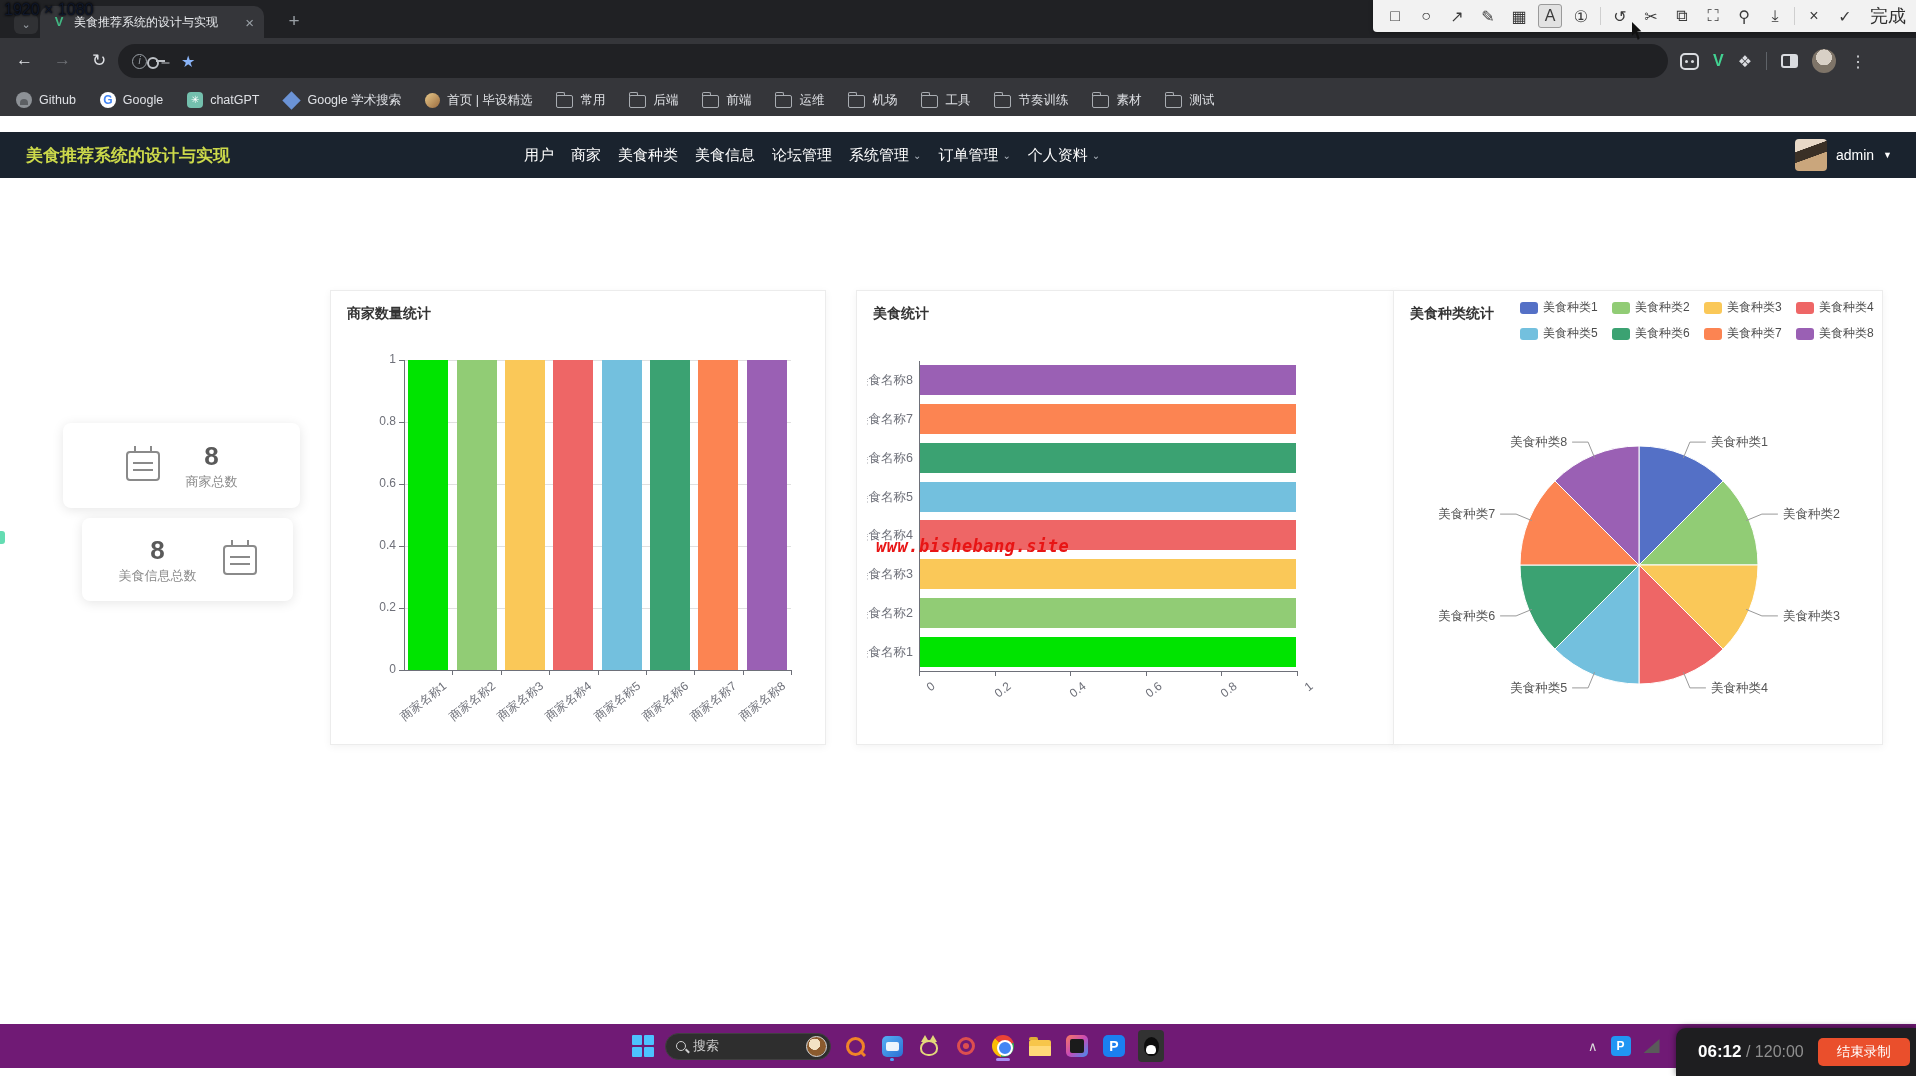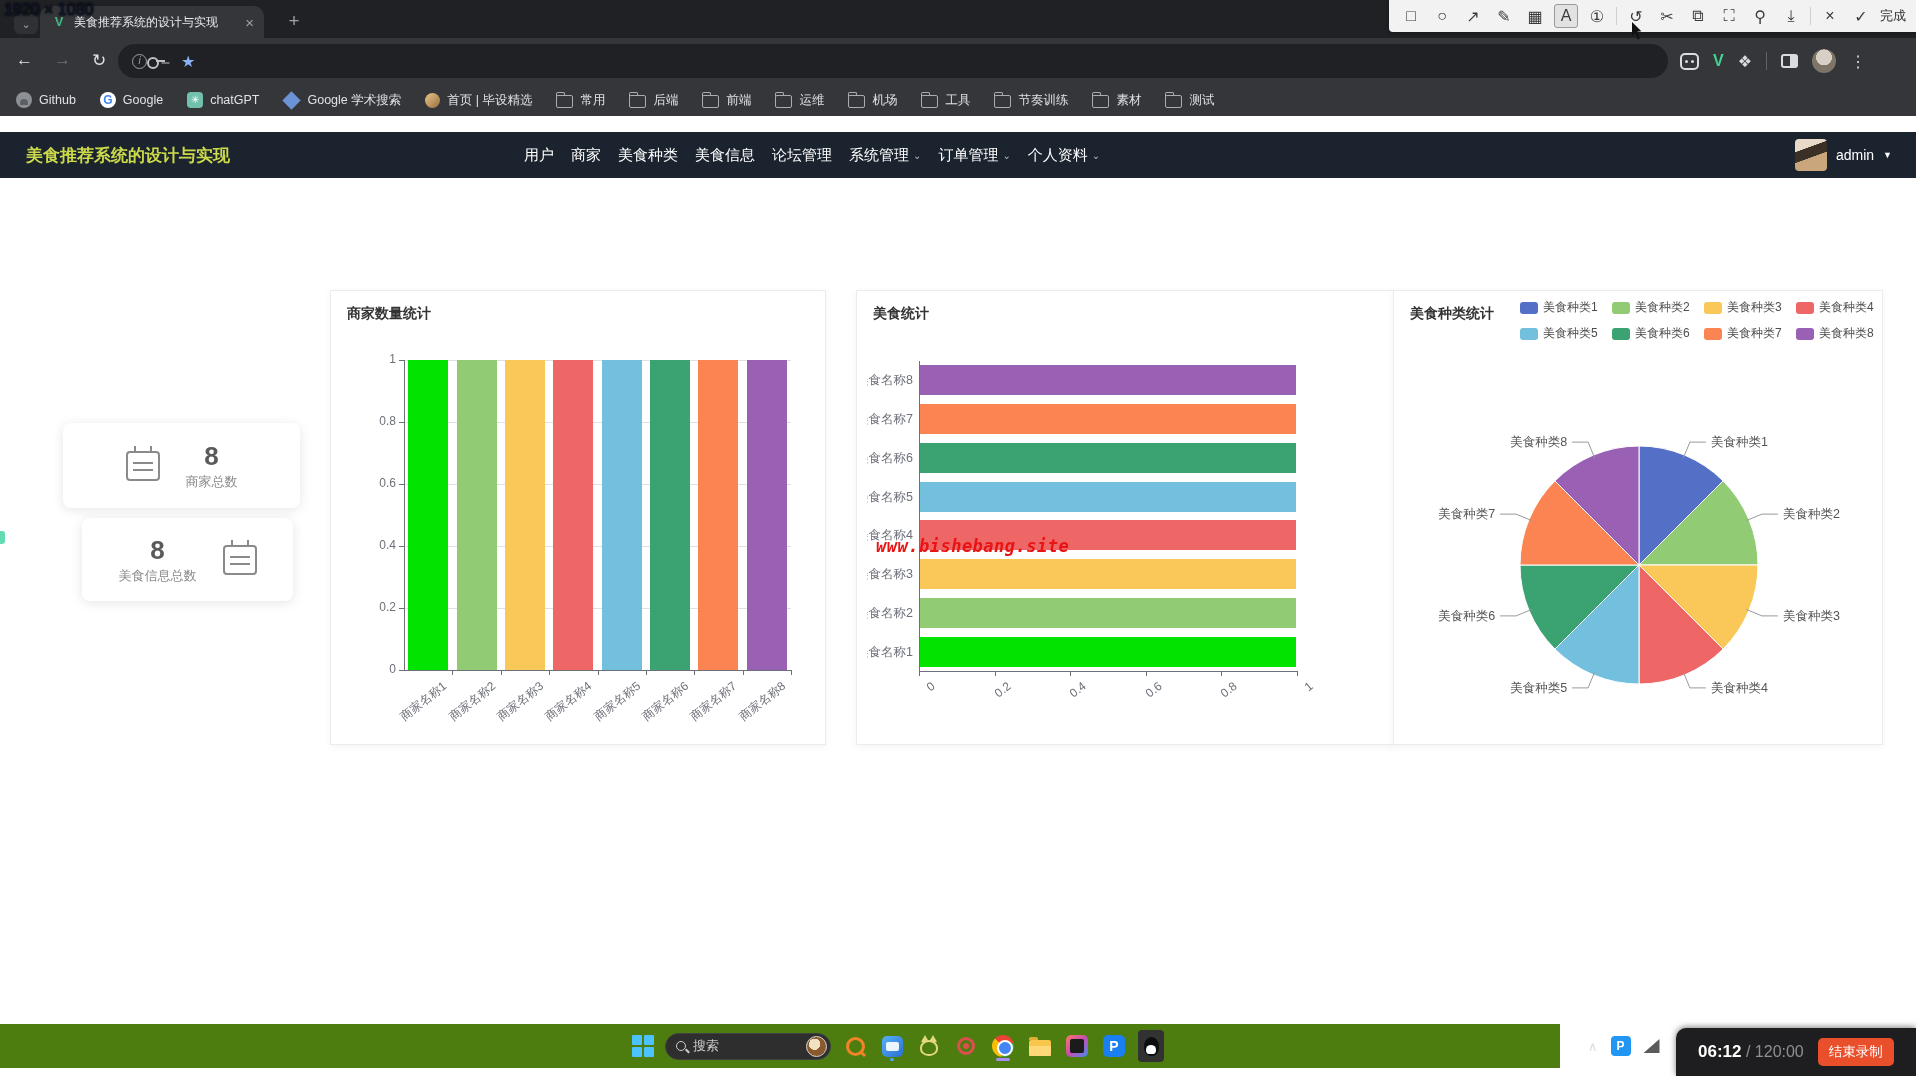--- a/index.html
+++ b/index.html
@@ -46,21 +46,21 @@
   .ic-scholar { width:13px; height:13px; background:#6b93d6; transform:rotate(45deg); margin:0 2px; }
   .ic-site { width:15px; height:15px; border-radius:50%; background:linear-gradient(135deg,#e8c98a,#9a6b3f); }
   .ic-folder { width:17px; height:13px; border:1.5px solid #a9adb2; border-radius:2px; position:relative; margin-top:2px; }
   .ic-folder::before { content:""; position:absolute; left:-1px; top:-4px; width:7px; height:3px; border:1.5px solid #a9adb2; border-bottom:none; border-radius:2px 2px 0 0; }
 
   
   .anno { position:absolute; right:0; top:0; height:32px; background:#f2f2f2; border-bottom-left-radius:4px; box-shadow:0 1px 4px rgba(0,0,0,.35); display:flex; align-items:center; padding:0 10px; gap:7px; z-index:40; }
   .anno-tool { min-width:24px; height:24px; display:flex; align-items:center; justify-content:center; color:#3a3a3a; font-size:16px; border-radius:3px; padding:0 2px; }
   .anno-tool.active { background:#e2e2e2; border:1px solid #9a9a9a; }
   .anno-sep { width:1px; height:18px; background:#cfcfcf; }
-  .anno-done { color:#2f2f2f; font-size:13px; margin-left:0; white-space:nowrap; }
+  .anno-done { color:#2f2f2f; font-size:18px; margin-left:6px; white-space:nowrap; }
   .cursor { position:absolute; left:1632px; top:22px; width:12px; height:18px; z-index:50; background:#111; clip-path:polygon(0 0,0 76%,28% 60%,48% 100%,64% 92%,44% 54%,78% 52%); filter:drop-shadow(0 0 1px #fff); }
 
   
   .appnav { position:absolute; left:0; top:132px; width:1916px; height:46px; background:#1a232e; display:flex; align-items:center; }
   .appnav-title { position:absolute; left:26px; color:#ccd94a; font-size:17px; font-weight:bold; }
   .appnav-menu { position:absolute; left:524px; display:flex; align-items:center; gap:17px; }
   .nav-it { color:#fff; font-size:15px; display:flex; align-items:center; gap:4px; white-space:nowrap; }
   .dd { color:#aeb6bf; font-size:10px; }
   .appnav-user { position:absolute; right:24px; display:flex; align-items:center; gap:9px; }
   .user-avatar { width:32px; height:32px; border-radius:4px; background:linear-gradient(160deg,#e8d9c8 0 30%,#3a3026 31% 55%,#caa67c 56%); }
@@ -102,21 +102,21 @@
   .hlab span { position:absolute; right:0; top:0; white-space:nowrap; font-size:12.5px; color:#6e7079; }
 
   .legend { position:absolute; left:126px; top:8px; display:grid; grid-template-columns:repeat(4,92px); row-gap:9px; }
   .lg-item { display:flex; align-items:center; gap:5px; }
   .lg-sw { width:18px; height:12px; border-radius:3px; flex:0 0 auto; }
   .lg-lb { font-size:12px; color:#4c4c4c; white-space:nowrap; }
 
   .watermark { position:absolute; left:876px; top:536px; font-family:"DejaVu Sans Mono", monospace; font-size:17px; font-weight:bold; color:#e81414; letter-spacing:0.5px; z-index:5;font-style:italic; }
 
   
-  .taskbar { position:absolute; left:0; top:1024px; width:1560px; height:44px; background:#4d7c0f; }
+  .taskbar { position:absolute; left:0; top:1024px; width:1916px; height:44px; background:#701a75; }
   .tb-center { position:absolute; left:632px; top:0; height:44px; display:flex; align-items:center; gap:11px; }
   .win-start { width:22px; height:22px; display:grid; grid-template-columns:10px 10px; grid-template-rows:10px 10px; gap:2px; }
   .win-start i { background:#4cc2ff; border-radius:1px; }
   .search-pill { width:166px; height:27px; background:#2e2e2e; border:1px solid #404040; border-radius:14px; display:flex; align-items:center; padding:0 3px 0 10px; gap:7px; }
   .mag { width:10px; height:10px; border:1.7px solid #cfcfcf; border-radius:50%; position:relative; flex:0 0 auto; }
   .mag::after { content:""; position:absolute; left:8px; top:8px; width:5px; height:1.7px; background:#cfcfcf; transform:rotate(45deg); }
   .search-txt { color:#cfcfcf; font-size:13px; flex:1; }
   .cake { width:21px; height:21px; border-radius:50%; background:radial-gradient(circle at 40% 38%, #f2e2c4 0 34%, #8a5a2e 35% 72%, #5c3a1e 73%); border:1px solid #d9d9d9; }
   .tk-ic { width:26px; height:32px; position:relative; display:flex; align-items:center; justify-content:center; }
   .ev-ic { width:19px; height:19px; border:3px solid #f08428; border-radius:50%; position:relative; }
@@ -143,21 +143,21 @@
   .qq-ic::after { content:""; position:absolute; left:2.5px; top:8px; width:10px; height:9px; background:#fff; border-radius:50% 50% 40% 40%; }
   .tray { position:absolute; left:1588px; top:0; height:44px; display:flex; align-items:center; gap:13px; }
   .tray-ch { color:#dcdcdc; font-size:13px; }
   .tray-p { width:20px; height:20px; border-radius:4px; background:#2196f3; color:#fff; font-size:12px; font-weight:bold; display:flex; align-items:center; justify-content:center; }
   .tray-dark { width:16px; height:14px; background:#5a5a5a; clip-path:polygon(0 100%,100% 0,100% 100%); }
 
   
   .recorder { position:absolute; left:1676px; top:1028px; width:240px; height:48px; background:#1e1e20; border-radius:10px 0 0 0; box-shadow:0 -1px 6px rgba(0,0,0,.5); display:flex; align-items:center; padding-left:22px; gap:14px; z-index:20; }
   .rec-time { font-size:17px; color:#fff; font-weight:bold; white-space:nowrap; }
   .rec-sep,.rec-total { color:#8f8f8f; font-weight:normal; font-size:16px; }
-  .rec-stop { width:76px; height:28px; background:#ea4f2c; border:none; border-radius:5px; color:#fff; font-size:13.5px; font-family:inherit; }
+  .rec-stop { width:92px; height:28px; background:#ea4f2c; border:none; border-radius:5px; color:#fff; font-size:13.5px; font-family:inherit; }
 </style>
 </head>
 <body>
 
 <div class="screen">
 
   <div class="tabstrip">
     <div class="tab-chevron">
         <span>⌄</span>
       </div>

